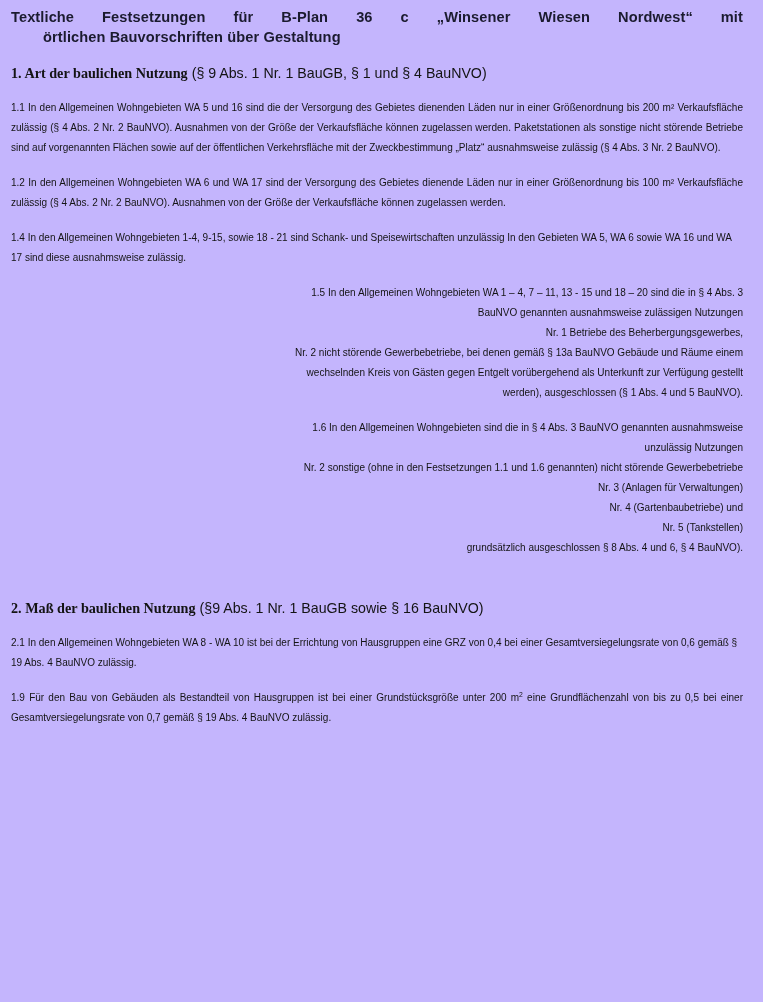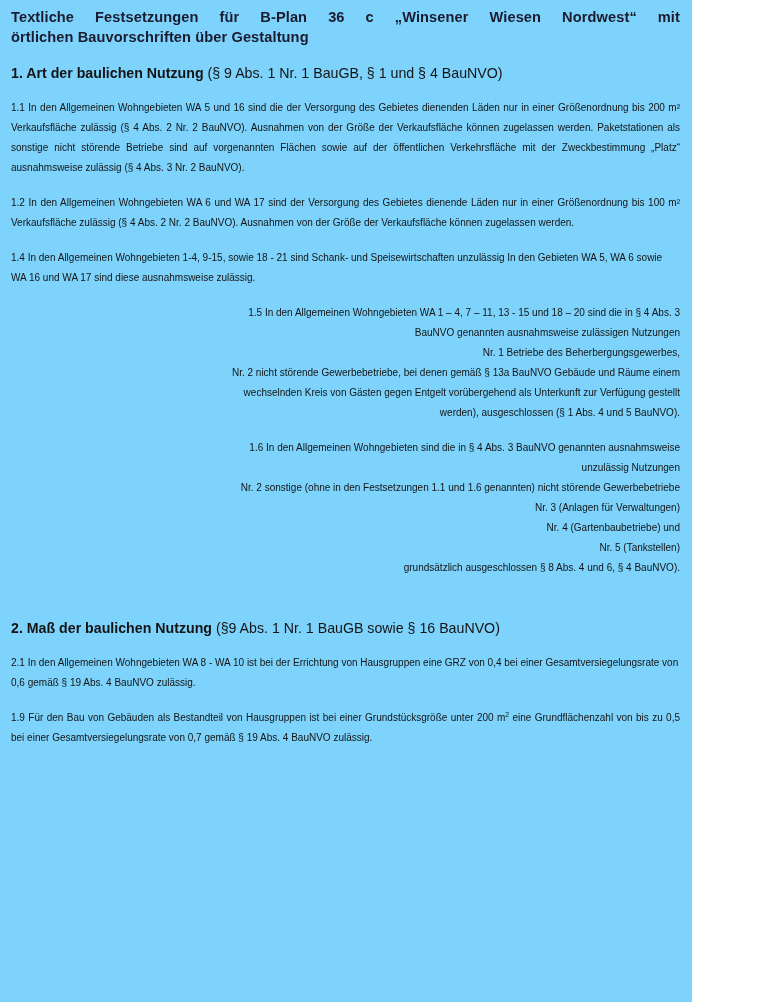--- a/index.html
+++ b/index.html
@@ -10,55 +10,56 @@
   }
   body {
     width: 763px;
     height: 1002px;
     overflow: hidden;
     font-family: "Liberation Sans", sans-serif;
     color: #141414;
   }
   #page {
     position: relative;
-    width: 692px;
+    width: 763px;
     height: 1002px;
     box-sizing: border-box;
-    padding: 7px 12px 0 11px;
-    background: #7dd3fc;
+    padding: 7px 20px 0 11px;
+    background: #c4b5fd;
   }
 
   
   .doc-title {
     font-size: 14.6px;
     line-height: 20px;
     font-weight: bold;
     color: #1b1b2f;
     text-align: justify;
     text-align-last: left;
     margin: 0 0 16px 0;
     letter-spacing: 0.1px;
   }
   .doc-title .ttl-line1 {
     display: block;
     text-align: justify;
     text-align-last: justify;
   }
-  .doc-title .ttl-line2 { display: block; }
+  .doc-title .ttl-line2 { display: block; margin-left: 32px; }
 
   
   .section-head {
     font-size: 14.2px;
     line-height: 20px;
     margin: 0 0 15px 0;
     color: #141414;
   }
   .section-head .sh-bold {
     font-weight: bold;
     color: #141414;
+    font-family: Liberation Serif, serif;
   }
   .section-head .sh-rest { font-weight: normal; }
 
   
   .para {
     font-size: 10px;
     line-height: 20px;
     color: #141414;
     margin: 0 0 15px 0;
   }

